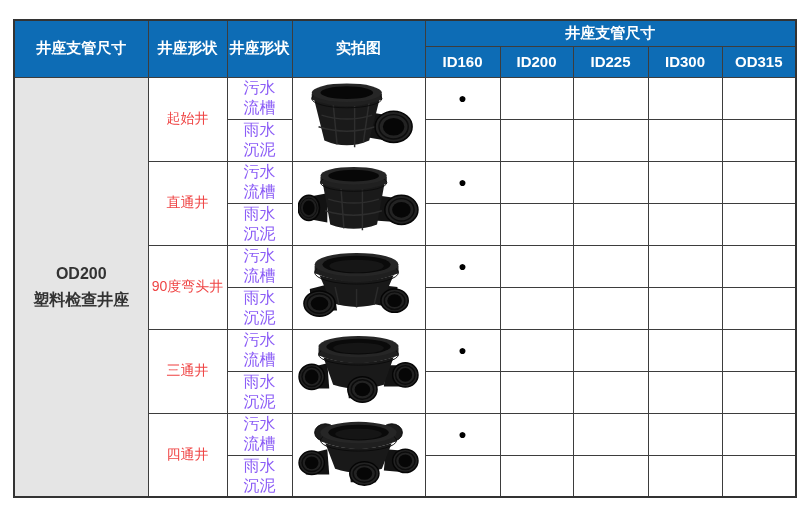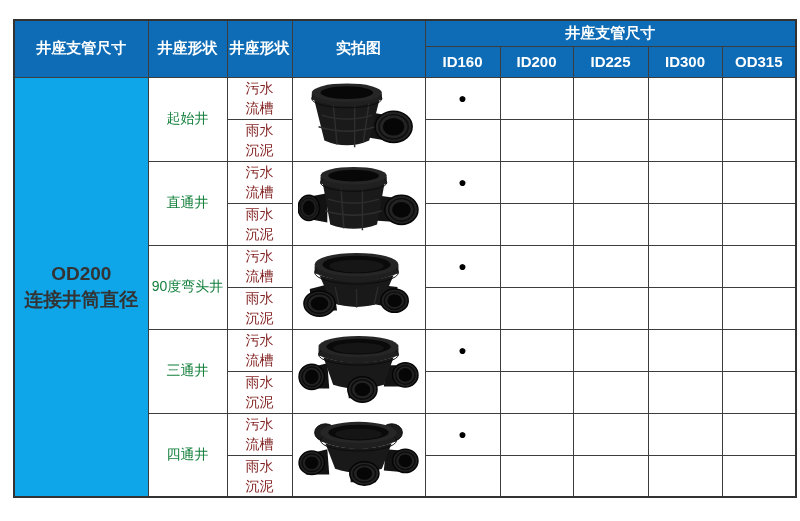--- a/index.html
+++ b/index.html
@@ -18,25 +18,25 @@
     border: 1px solid #3d3d3d; padding: 0;
     text-align: center; vertical-align: middle; overflow: hidden;
   }
   .spec thead th {
     background: #0d6cb5; color: #ffffff; font-weight: bold; font-size: 15px;
   }
   tr.hrow1 { height: 26px; }
   tr.hrow2 { height: 31px; }
   tr.subrow { height: 42px; }
   td.diameter-cell {
-    font-weight: bold; font-size: 19px; color: #333333; line-height: 26px;
-    background: #0ea5e9;
-  }
-  td.shape-cell { font-size: 14px; color: #15803d; letter-spacing: 0; }
-  td.structure-cell { font-size: 14px; color: #7f1d1d; }
+    font-weight: bold; font-size: 16px; color: #333333; line-height: 26px;
+    background: #e5e5e5;
+  }
+  td.shape-cell { font-size: 14px; color: #ef4444; letter-spacing: 0; }
+  td.structure-cell { font-size: 16px; color: #8b5cf6; }
   td.structure-cell span { white-space: pre-line; line-height: 20px; display: block; }
   td.photo-cell { background: #ffffff; }
   td.photo-cell svg { display: block; margin: 0 auto; }
   td.size-cell { font-size: 14px; color: #000000; }
   .dot { font-size: 14px; color: #000000; line-height: 1; }
 </style>
 </head>
 <body>
 
 <div class="table-wrap">
@@ -66,21 +66,21 @@
       <th>ID225</th>
       <th>ID300</th>
       <th>OD315</th>
     </tr>
   </thead>
   <tbody>
 
     <tr class="subrow">
       <td rowspan="10" class="diameter-cell">
         <span>OD200</span><br>
-        <span>连接井筒直径</span>
+        <span>塑料检查井座</span>
       </td>
       <td rowspan="2" class="shape-cell"><span>起始井</span></td>
       <td class="structure-cell">
             <span>污水
 流槽</span>
           </td>
       <td rowspan="2" class="photo-cell">
         <svg width="122" height="78" viewBox="0 0 125 80">
           <path d="M68 32 L90 36 L90 62 L66 58 Z" fill="#141414"></path>
           <path d="M16 18 L27 62 Q50 72 73 62 L84 18 Q50 28 16 18 Z" fill="#1a1a1a"></path>

